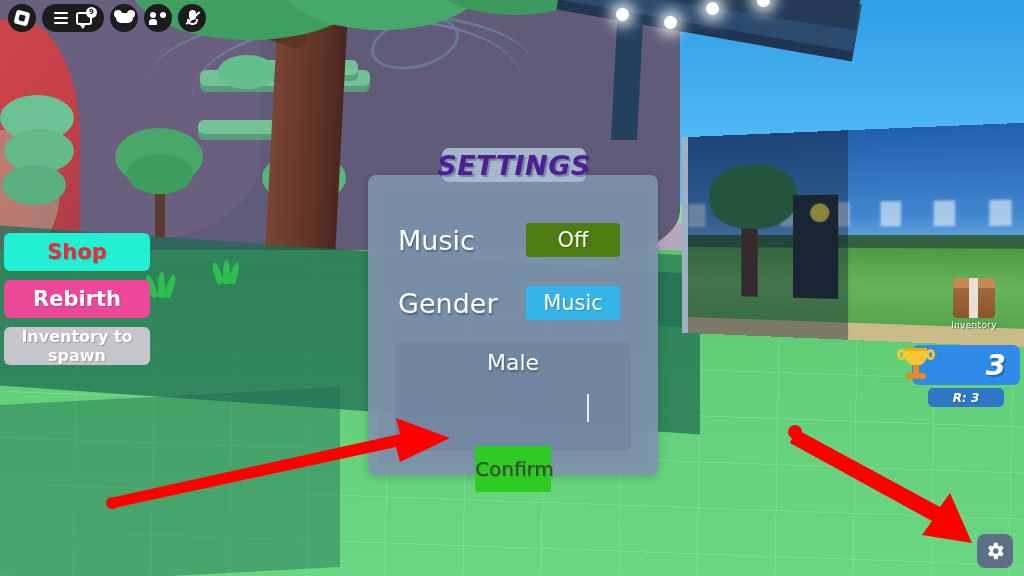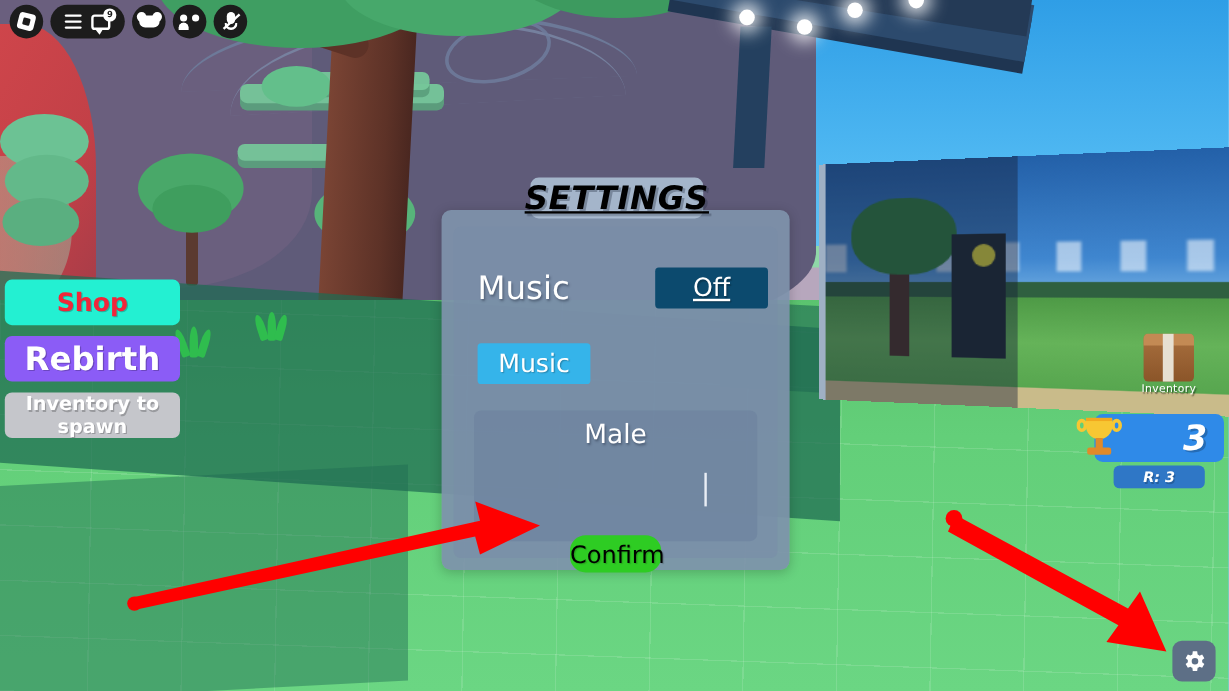--- a/index.html
+++ b/index.html
@@ -239,21 +239,21 @@
   .leftbtns { position:absolute; left:4px; top:233px; width:146px; z-index:35; }
   .gbtn {
     width:100%; height:38px; border-radius:6px;
     display:flex; align-items:center; justify-content:center;
     font-family:"DejaVu Sans", sans-serif;
     font-weight:bold; margin-bottom:9px;
     border:none; cursor:pointer;
     text-shadow: 1px 1px 0 rgba(0,0,0,.22);
   }
   .gbtn-shop { background:#23f0d2; color:#f0263a; font-size:21px; }
-  .gbtn-rebirth { background:#8b5cf6; color:#ffffff; font-size:27px; }
+  .gbtn-rebirth { background:#ec4899; color:#ffffff; font-size:21px; }
   .gbtn-teleport { background:#c5c6cb; color:#ffffff; font-size:16px; }
 
   
   .inventory {
     position:absolute; right:18px; top:278px; width:64px; z-index:35;
     text-align:center; cursor:pointer;
   }
   .box-ico {
     width:42px; height:40px; margin:0 auto; position:relative;
     background: linear-gradient(#a9703f,#8b5529);
@@ -330,49 +330,48 @@
     border-radius:8px;
     z-index:30;
     box-shadow: 0 2px 10px rgba(0,0,0,.2);
   }
   .settings-title {
     position:absolute; left:442px; top:148px;
     width:144px; height:34px; z-index:31;
     background: rgba(170,189,209,.92);
     border-radius:7px;
     display:flex; align-items:center; justify-content:center;
-    color:#000000; font-size:27px; font-weight:bold; font-style:italic;
+    color:#4c1d95; font-size:27px; font-weight:bold; font-style:italic;
     letter-spacing:.5px;
     text-shadow: 2px 2px 0 rgba(40,50,70,.35);
     font-family:"DejaVu Sans", sans-serif;
-    text-decoration:underline;
   }
   .settings-inner {
     position:absolute; left:10px; top:14px; right:10px; bottom:10px;
     background: rgba(120,141,167,.55);
     border-radius:6px;
   }
   .row {
-    position:absolute; left:20px; right:8px; height:38px;
+    position:absolute; left:20px; right:28px; height:38px;
     display:flex; align-items:center; justify-content:space-between;
   }
   .row-music { top:32px; }
   .row-gender { top:95px; }
   .row-label {
     color:#ffffff; font-size:27px;
     text-shadow: 1px 2px 2px rgba(30,40,60,.45);
     font-family:"DejaVu Sans", sans-serif;
   }
   .toggle-btn {
     width:94px; height:34px; border:none; border-radius:3px;
     color:#ffffff; font-size:21px; cursor:pointer;
     text-shadow: 1px 1px 1px rgba(0,0,0,.25);
     font-family:"DejaVu Sans", sans-serif;
   }
-  .btn-off { background:#0c4a6e;text-decoration:underline; }
+  .btn-off { background:#4d7c0f; }
   .btn-male { background:#35b4ea; }
 
   .codes-box {
     position:absolute; left:17px; right:17px; top:153px; bottom:14px;
     background: rgba(109,131,159,.70);
     border-radius:6px;
   }
   .codes-title {
     position:absolute; left:0; right:0; top:8px;
     text-align:center; color:#ffffff; font-size:22px;
@@ -388,22 +387,22 @@
     text-shadow: 1px 1px 1px rgba(0,0,0,.25);
   }
   .caret {
     position:absolute; left:50%; top:52px; height:28px; width:2px;
     background:#e9eef5; margin-left:74px;
     animation: blink 1.1s step-end infinite;
   }
   @keyframes blink { 50% { opacity:0; } }
   .confirm-btn {
     position:absolute; left:50%; transform:translateX(-50%); top:104px;
-    width:76px; height:31px; border:none; border-radius:13px;
-    background:#2ecc23; color:#000000; font-size:20px; cursor:pointer;
+    width:76px; height:46px; border:none; border-radius:2px;
+    background:#2ecc23; color:#404040; font-size:20px; cursor:pointer;
     text-shadow: 1px 1px 1px rgba(0,0,0,.2);
     font-family:"DejaVu Sans", sans-serif;
   }
 
   
   .arrow-svg { position:absolute; z-index:50; pointer-events:none; }
 </style>
 </head>
 <body>
 
@@ -571,20 +570,21 @@
 
   <div class="settings-panel">
     <div class="settings-inner">
 
       <div class="row row-music">
         <span class="row-label">Music</span>
         <button class="toggle-btn btn-off">Off</button>
       </div>
 
       <div class="row row-gender">
+        <span class="row-label">Gender</span>
         <button class="toggle-btn btn-male">Music</button>
       </div>
 
       <div class="codes-box">
         <div class="codes-title">Male</div>
         <span class="caret"></span>
         <button class="confirm-btn">Confirm</button>
       </div>
 
     </div>

